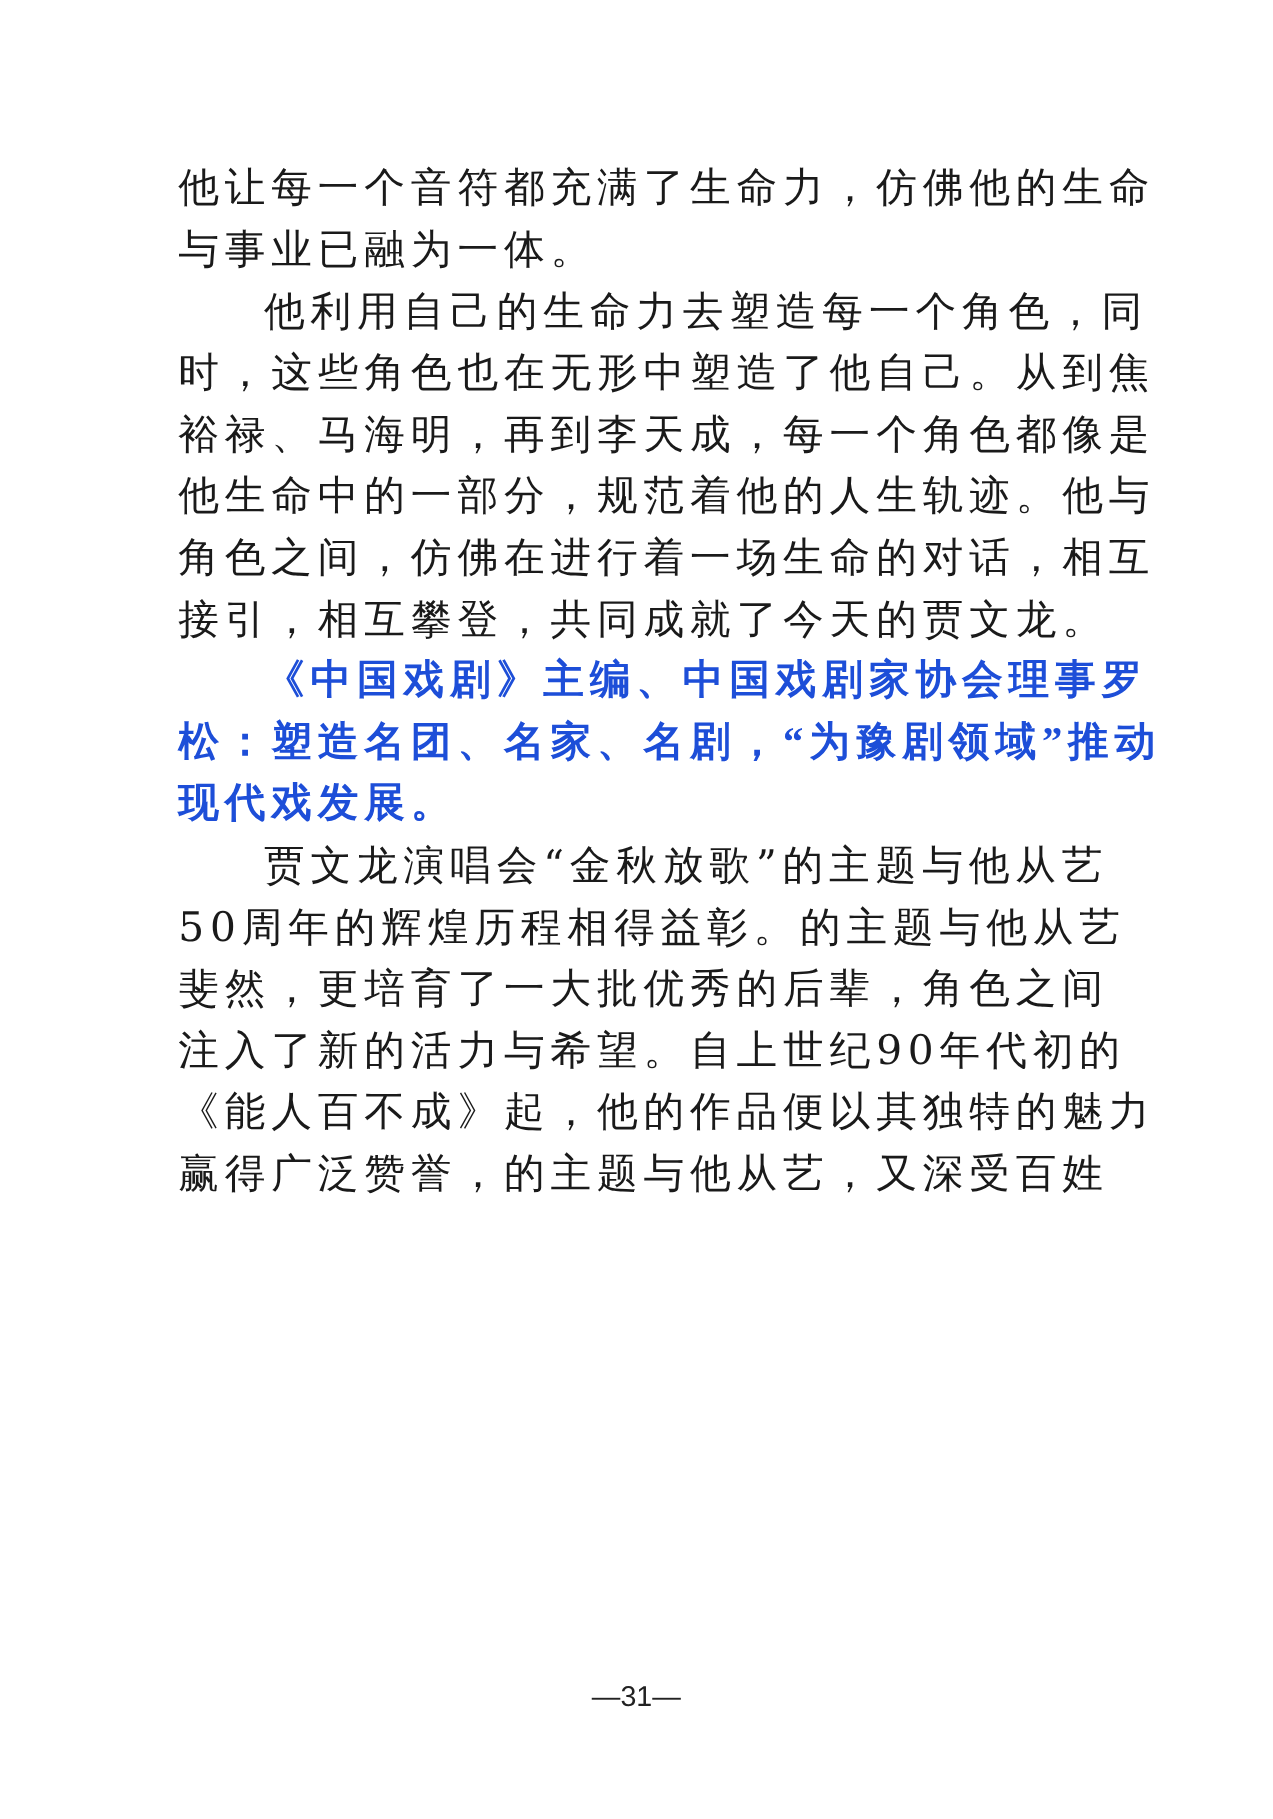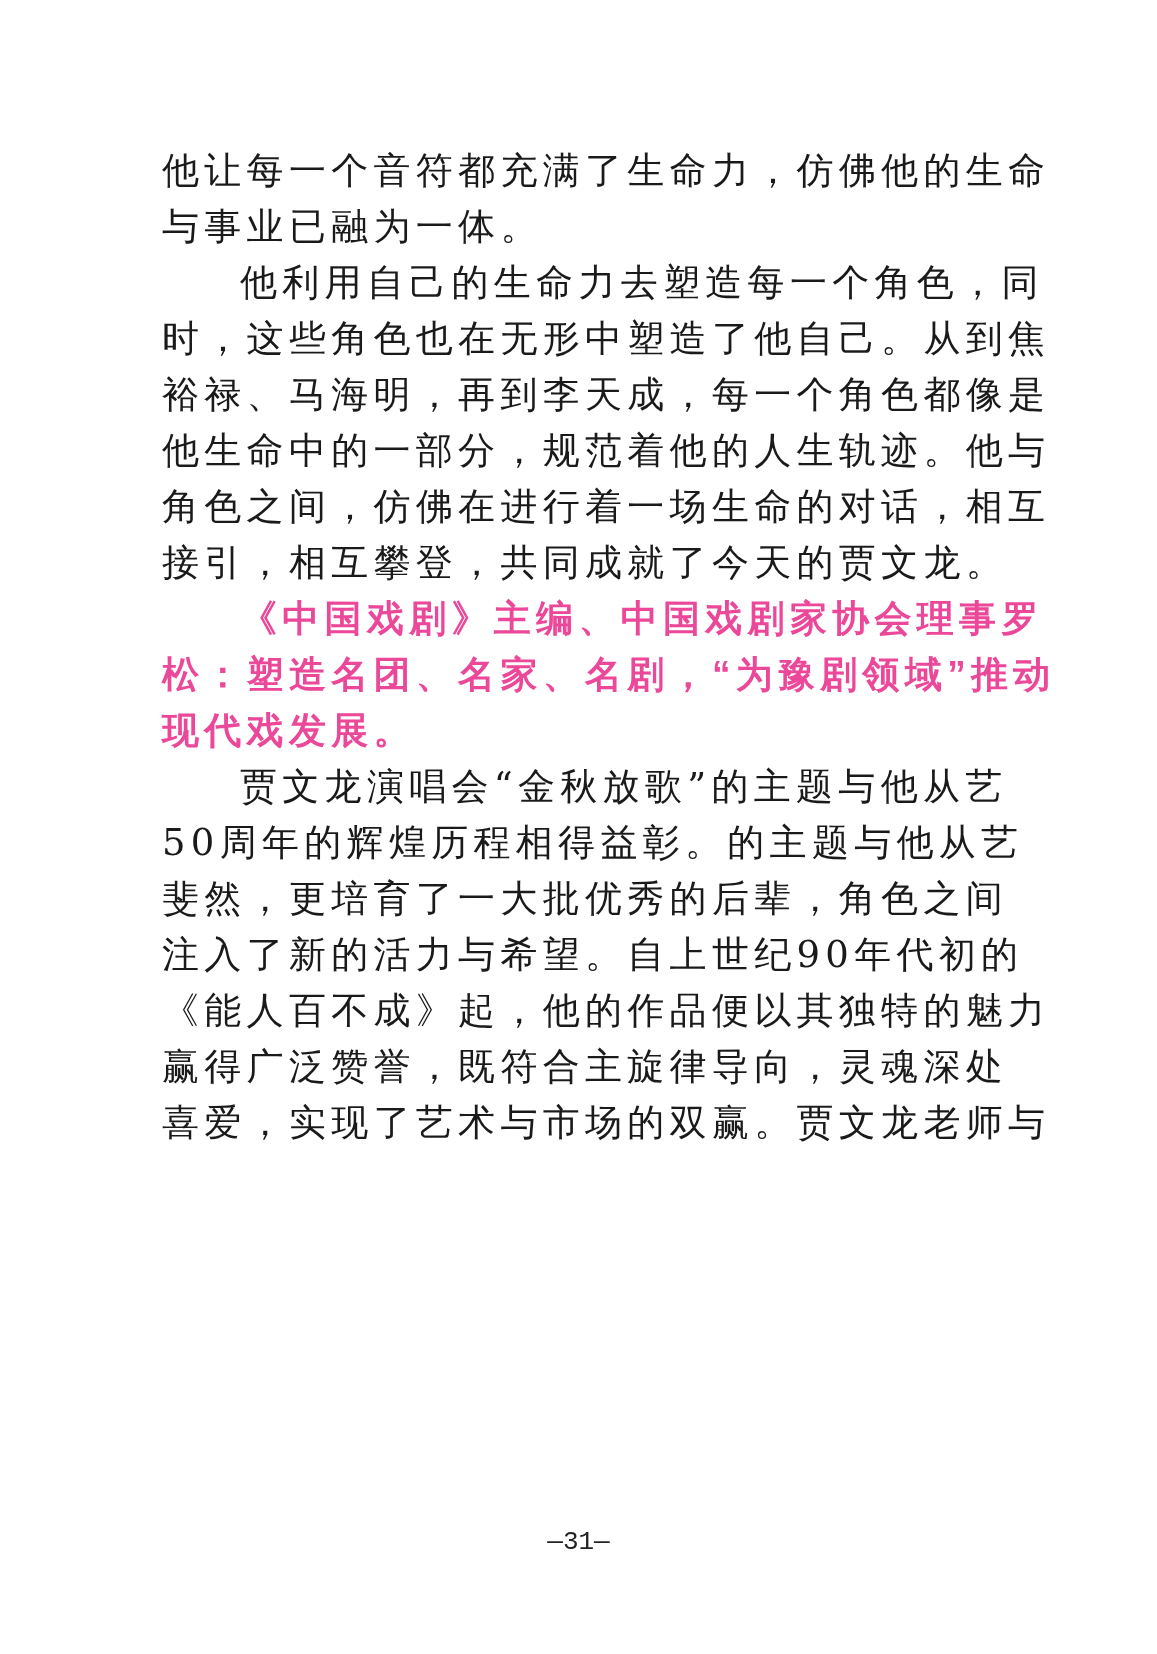--- a/index.html
+++ b/index.html
@@ -15,29 +15,29 @@
       margin: 0;
       font-size: 37px;
       line-height: 56px;
       letter-spacing: 5.3px;
       text-align: justify;
       text-align-last: left;
       word-break: break-all;
     }
     .para.indent { text-indent: 78px; }
     .para.quote {
-      font-family: Liberation Sans, sans-serif;
+      font-family: Liberation Serif, serif;
       font-weight: 600;
-      color: #ec4899;
+      color: #1d4ed8;
     }
     .line { display: block; white-space: nowrap; }
     .folio {
       position: absolute; left: 0; right: 0; top: 1527px;
       text-align: center;
-      font-family: Liberation Mono, monospace;
+      font-family: Liberation Sans, sans-serif;
       font-size: 26px; color: #222;
       letter-spacing: 0px;
     }
   </style>
 </head>
 <body>
 
 <div class="page">
 
   <p class="para">
@@ -60,19 +60,18 @@
     <span class="line" style="text-indent:0">松：塑造名团、名家、名剧，“为豫剧领域”推动</span>
     <span class="line" style="text-indent:0">现代戏发展。</span>
   </p>
 
   <p class="para indent">
     <span class="line">贾文龙演唱会“金秋放歌”的主题与他从艺</span>
     <span class="line" style="text-indent:0">50周年的辉煌历程相得益彰。的主题与他从艺</span>
     <span class="line" style="text-indent:0">斐然，更培育了一大批优秀的后辈，角色之间</span>
     <span class="line" style="text-indent:0">注入了新的活力与希望。自上世纪90年代初的</span>
     <span class="line" style="text-indent:0">《能人百不成》起，他的作品便以其独特的魅力</span>
-    <span class="line" style="text-indent:0">赢得广泛赞誉，既符合主旋律导向，灵魂深处</span>
-    <span class="line" style="text-indent:0">喜爱，实现了艺术与市场的双赢。贾文龙老师与</span>
+    <span class="line" style="text-indent:0">赢得广泛赞誉，的主题与他从艺，又深受百姓</span>
   </p>
 
 </div>
 
 <div class="folio">—31—</div>
 
 </body></html>

